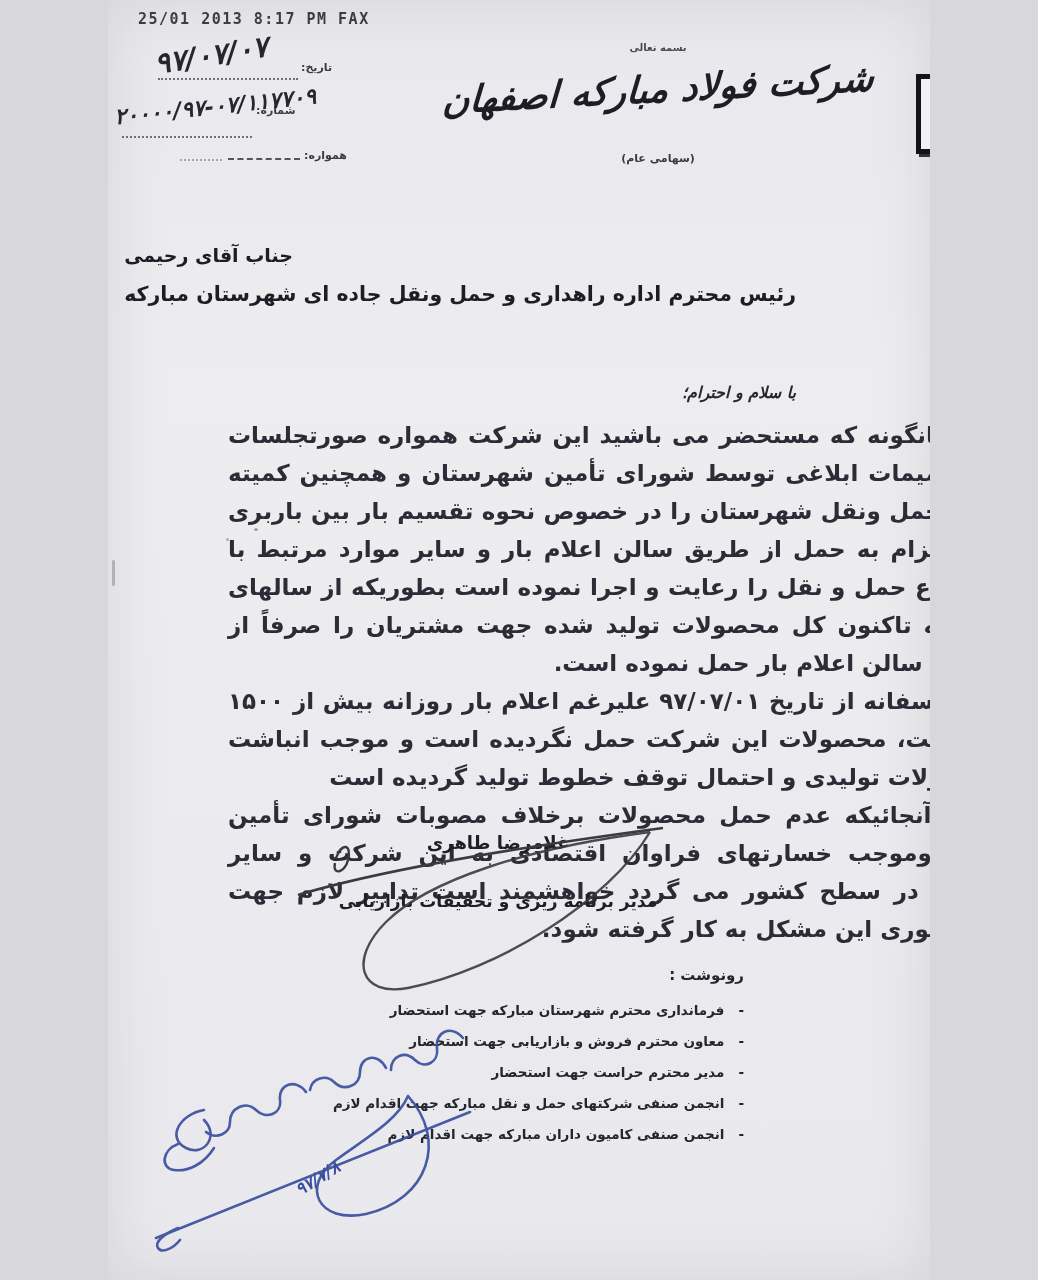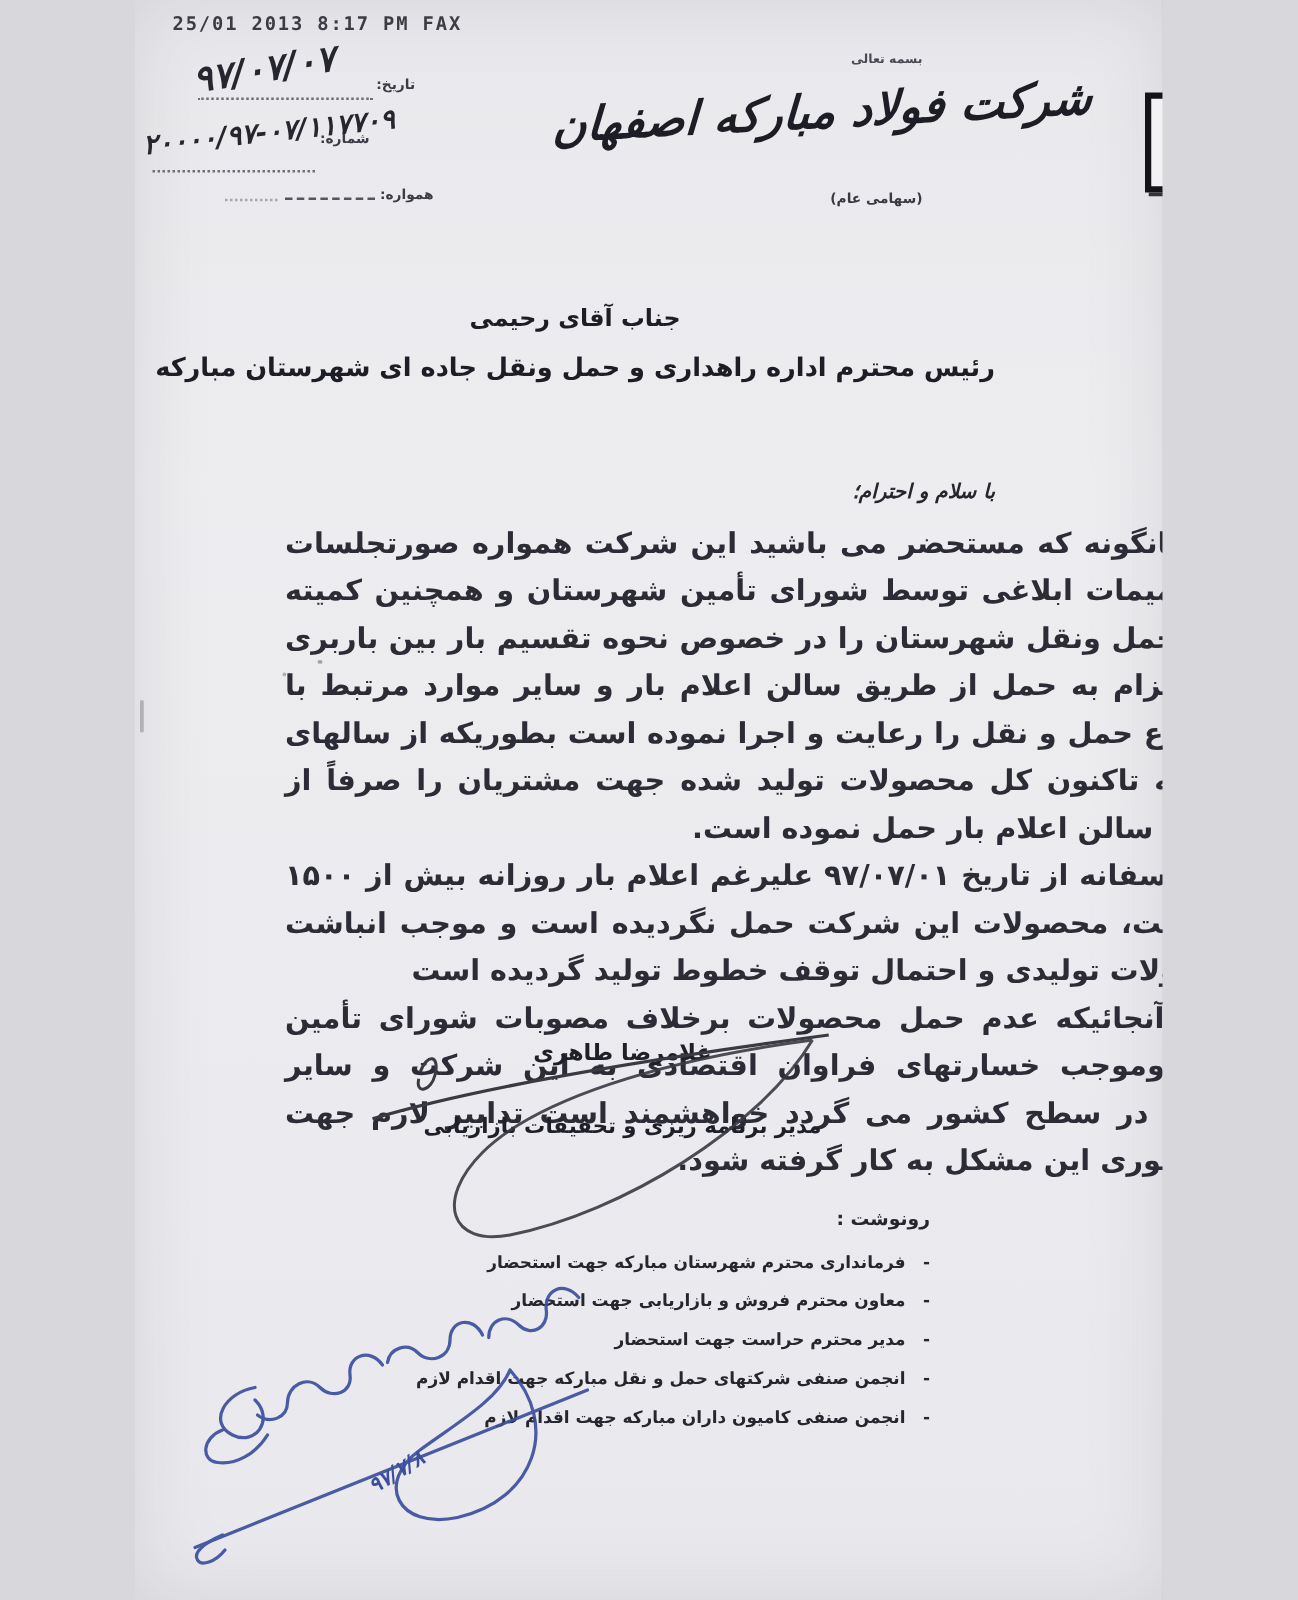--- a/index.html
+++ b/index.html
@@ -18,27 +18,27 @@
   .fax-line {
     left:30px; top:10px; font-family:"DejaVu Sans Mono", monospace;
     font-size:15px; font-weight:bold; letter-spacing:1.5px; color:#3c3c44;
   }
   .page-counter {
     left:858px; top:6px; display:flex; align-items:center; gap:3px;
     font-family:"DejaVu Sans Mono", monospace; font-size:17px; font-weight:bold; color:#34343c;
   }
 
   
-  .bismillah { left:470px; top:42px; width:160px; text-align:right; font-size:10px; font-weight:bold; color:#4a4a54; }
+  .bismillah { left:470px; top:42px; width:160px; text-align:center; font-size:10px; font-weight:bold; color:#4a4a54; }
   .company-name {
     left:290px; top:68px; width:520px; text-align:center; white-space:nowrap;
     font-size:37px; font-weight:bold; font-style:italic; color:#1d1d26;
     transform:rotate(-3deg) skewX(-6deg);
   }
-  .company-type { left:470px; top:152px; width:160px; text-align:right; font-size:11px; font-weight:bold; color:#3a3a44; }
+  .company-type { left:470px; top:152px; width:160px; text-align:center; font-size:11px; font-weight:bold; color:#3a3a44; }
 
   .logo-box {
     left:808px; top:74px; width:178px; height:80px;
     border:5px solid #141418; background:#f2f1f4;
     display:flex; flex-direction:row; align-items:center; padding:20px;
     box-shadow:3px 3px 0 rgba(20,20,25,0.85);
   }
   .logo-side-text {
     width:38px; height:66px; border:1px dashed #2a2a30; margin-left:2px;
     display:flex; flex-direction:column; justify-content:center; align-items:center;
@@ -50,21 +50,21 @@
   .field-label { font-size:11px; font-weight:bold; color:#3c3c46; }
   .dotline { border-bottom:2px dotted #6f6f78; height:1px; }
   .hand {
     font-style:italic; font-weight:bold; color:#26262e; direction:ltr;
     white-space:nowrap;
   }
   .hand-date { left:46px; top:38px; font-size:29px; transform:rotate(-9deg); letter-spacing:4px; }
   .hand-number { left:6px; top:94px; font-size:22px; transform:rotate(-6deg); letter-spacing:2px; }
 
   
-  .recipient { right:134px; top:244px; text-align:center; color:#1d1d26; }
+  .recipient { right:134px; top:244px; text-align:left; color:#1d1d26; }
   .recipient-line1 { font-size:19px; font-weight:bold; }
   .recipient-line2 { font-size:20.5px; font-weight:bold; margin-top:16px; }
 
   .salutation { right:134px; top:383px; font-size:16px; font-weight:bold; font-style:italic; color:#26262e; }
 
   
   .body-text {
     left:120px; top:416px; width:768px; text-align:justify;
     font-size:23px; font-weight:bold; line-height:38px; color:#2c2c36;
   }

